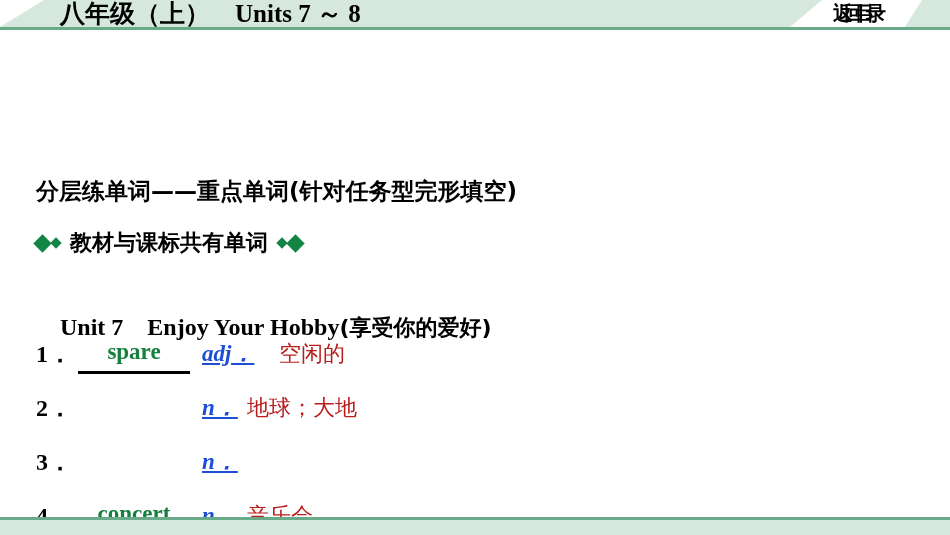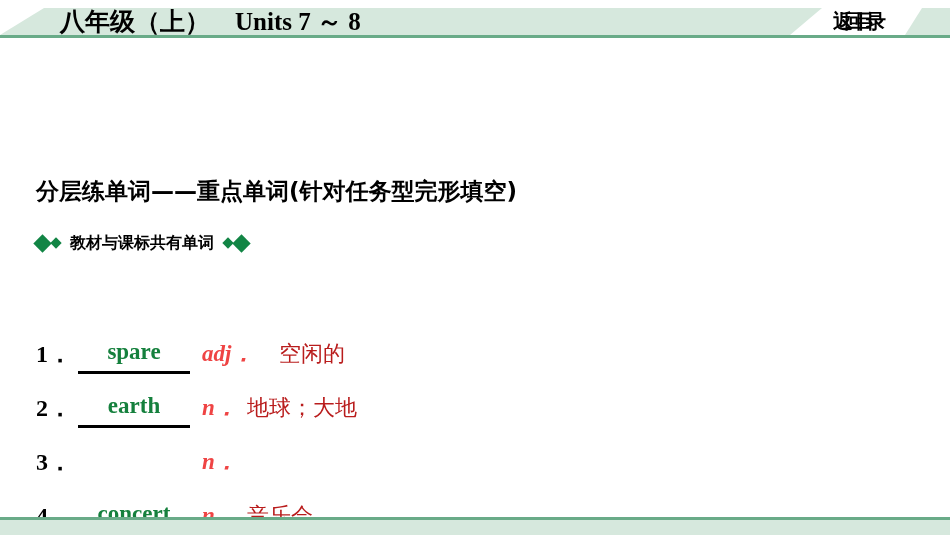--- a/index.html
+++ b/index.html
@@ -12,21 +12,21 @@
     background: #ffffff;
     font-family: "Liberation Serif", "DejaVu Serif", serif;
     overflow: hidden;
     position: relative;
   }
 
   
   .header {
     position: absolute;
     left: 0;
-    top: 8px;
+    top: 0;
     width: 950px;
     height: 42px;
   }
   .header-band {
     position: absolute;
     left: 0;
     top: 0;
     width: 950px;
     height: 27px;
     background: #d6e8dd;
@@ -113,21 +113,21 @@
     color: #000000;
     white-space: pre;
     line-height: 30px;
   }
 
   .sub-title {
     position: absolute;
     left: 36px;
     top: 150px;
     font-family: "DejaVu Sans", "Liberation Sans", sans-serif;
-    font-size: 16px;
+    font-size: 22px;
     font-weight: bold;
     color: #000000;
     white-space: pre;
     line-height: 30px;
     display: flex;
     align-items: center;
     gap: 0px;
   }
   .diamonds {
     display: inline-flex;
@@ -211,23 +211,24 @@
     white-space: nowrap;
   }
   .pos {
     position: absolute;
     left: 166px;
     top: 6px;
     font-family: "Liberation Serif", "DejaVu Serif", serif;
     font-size: 23px;
     font-weight: bold;
     font-style: italic;
-    color: #ef4444;
-    line-height: 30px;
-    white-space: pre;
+    color: #1d4ed8;
+    line-height: 30px;
+    white-space: pre;
+    text-decoration: underline;
   }
   .meaning {
     position: absolute;
     top: 6px;
     font-family: "DejaVu Sans", "Liberation Sans", sans-serif;
     font-size: 22px;
     color: #b91c1c;
     line-height: 30px;
     white-space: pre;
   }
@@ -272,37 +273,37 @@
       <span class="dia-big"></span>
       <span class="dia-small"></span>
     </span>
     <span class="sub-title-text">教材与课标共有单词</span>
     <span class="diamonds">
       <span class="dia-small"></span>
       <span class="dia-big"></span>
     </span>
   </div>
 
+  <div class="unit-title">
+    <span>Unit 7　Enjoy Your Hobby</span><span class="cn">(享受你的爱好)</span>
+  </div>
 
   <div class="word-list">
 
     <div class="word-row">
       <span class="word-num">1．</span>
       <span class="blank">
         <span class="blank-word">spare</span>
       </span>
       <span class="pos">adj．</span>
       <span class="meaning" style="left:243px">空闲的</span>
     </div>
 
     <div class="word-row">
       <span class="word-num">2．</span>
-      <span class="blank">
-        <span class="blank-word">earth</span>
-      </span>
       <span class="pos">n．</span>
       <span class="meaning" style="left:211px">地球；大地</span>
     </div>
 
     <div class="word-row">
       <span class="word-num">3．</span>
       <span class="pos">n．</span>
     </div>
 
     <div class="word-row">

